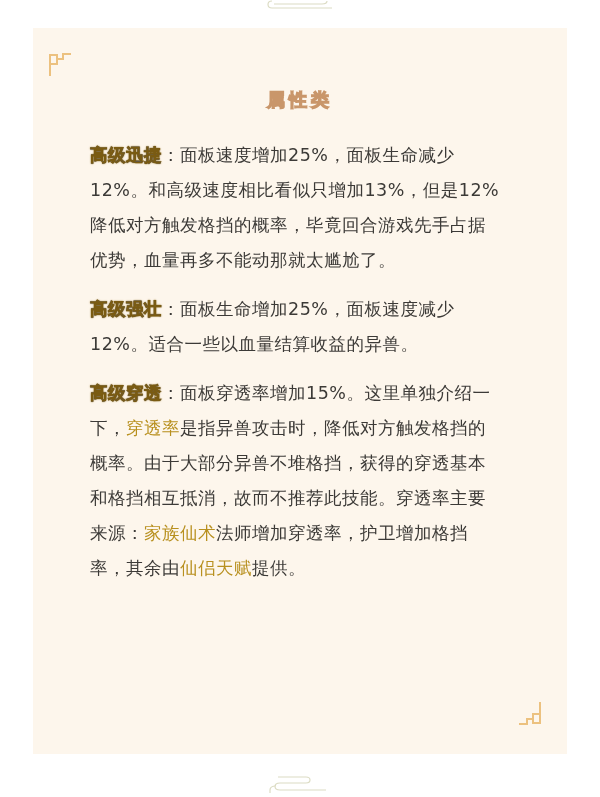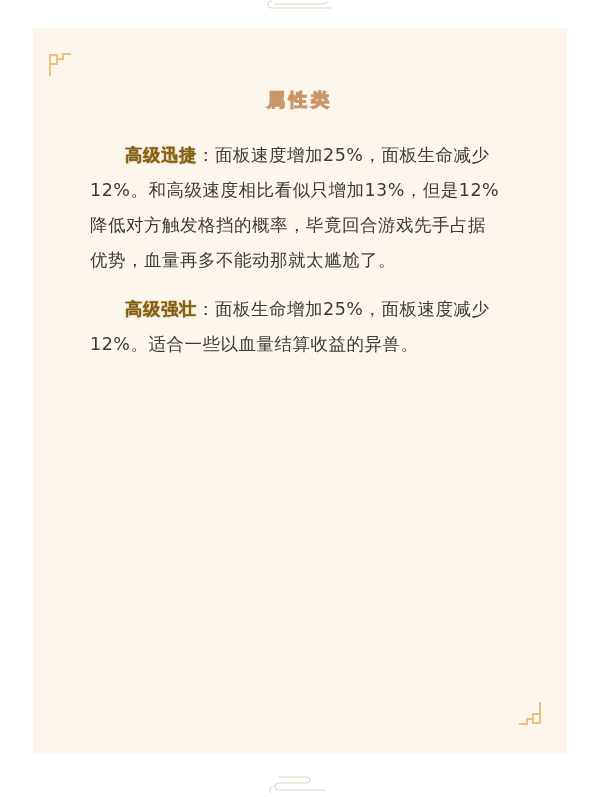--- a/index.html
+++ b/index.html
@@ -21,24 +21,23 @@
     color: #fdf6ec;
     -webkit-text-stroke: 1.3px #c9966a;
     text-shadow: 0 0 0 #c9966a;
   }
   .content {
     position: absolute; left: 57px; top: 110px; width: 410px;
     font-size: 17.5px; line-height: 35px; color: #3c3a37; letter-spacing: 0.5px;
   }
   .para { margin: 0 0 14px 0; }
   .term {
-    color: #a16207; font-weight: normal;
+    color: #1d4ed8; font-weight: bold;
     -webkit-text-stroke: 0.6px #7a5b12;
     text-shadow: 0 0 2px #8a6a1c, 0 0 1px #8a6a1c;
-    margin-left: 35px;
   }
   .hl { color: #b8901f; }
 </style>
 </head>
 <body>
 
 <svg class="top-cloud" viewBox="0 0 74 10">
   <path d="M8 1 Q4 1 4 4.5 Q4 8 8 8 L68 8 M10 4 L58 4 Q63 4 63 1" fill="none" stroke="#dcdcc4" stroke-width="1.2"></path>
 </svg>
 
@@ -49,20 +48,23 @@
 
   <div class="title">属性类</div>
 
   <div class="content">
     <p class="para">
       <span class="term">高级迅捷</span><span>：</span><span>面板速度增加25%，面板生命减少12%。和高级速度相比看似只增加13%，但是12%降低对方触发格挡的概率，毕竟回合游戏先手占据优势，血量再多不能动那就太尴尬了。</span>
     </p>
     <p class="para">
       <span class="term">高级强壮</span><span>：</span><span>面板生命增加25%，面板速度减少12%。适合一些以血量结算收益的异兽。</span>
     </p>
+    <p class="para">
+      <span class="term">高级穿透</span><span>：</span><span>面板穿透率增加15%。这里单独介绍一下，</span><span class="hl">穿透率</span><span>是指异兽攻击时，降低对方触发格挡的概率。由于大部分异兽不堆格挡，获得的穿透基本和格挡相互抵消，故而不推荐此技能。穿透率主要来源：</span><span class="hl">家族仙术</span><span>法师增加穿透率，护卫增加格挡率，其余由</span><span class="hl">仙侣天赋</span><span>提供。</span>
+    </p>
   </div>
 
   <svg class="corner-br" viewBox="0 0 26 28">
     <path d="M24 2 L24 14 L17 14 L17 23 L24 23 L24 14 M17 19 L11 19 L11 24 L3 24" fill="none" stroke="#ecc17f" stroke-width="2"></path>
   </svg>
 </div>
 
 <svg class="bottom-cloud" viewBox="0 0 72 20">
   <path d="M12 3 L40 3 Q44 3 44 6 Q44 9 40 9 L14 9 Q9 9 9 12.5 Q9 16 14 16 L60 16 M4 19 L4 16 Q4 12 10 12" fill="none" stroke="#dcdcc4" stroke-width="1.2"></path>
 </svg>

